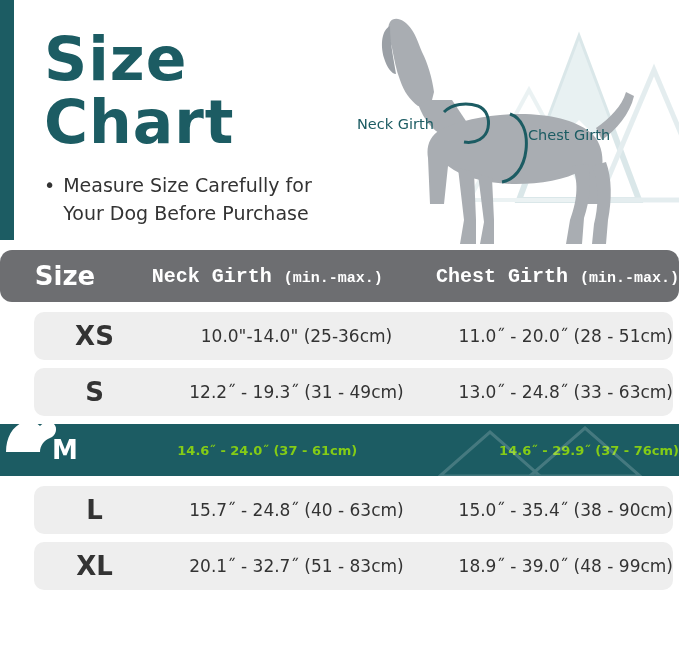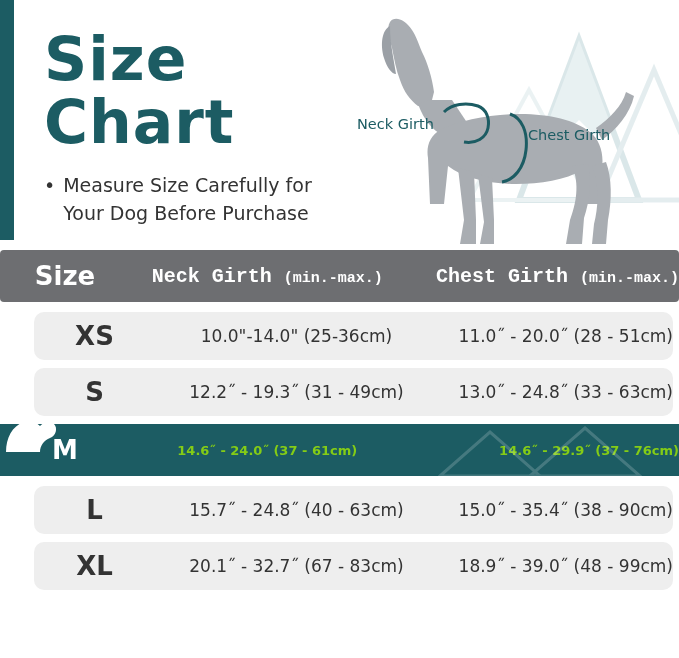--- a/index.html
+++ b/index.html
@@ -114,21 +114,21 @@
     position: relative;
     height: 48px;
     margin-bottom: 8px;
     display: flex;
     align-items: center;
     border-radius: 9px;
   }
   .row.header-row {
     background: #6d6e71;
     color: #ffffff;
-    border-radius: 4px;
+    border-radius: 12px;
     height: 52px;
     margin-bottom: 10px;
     width: 679px;
   }
   .row.plain {
     background: #eeeeee;
     width: 639px;
     margin-left: 34px;
     border-radius: 10px;
     gap: 36px;
@@ -309,18 +309,18 @@
     </div>
 
     <div class="row plain">
       <div class="cell-size">L</div>
       <div class="cell-neck">15.7˝ - 24.8˝ (40 - 63cm)</div>
       <div class="cell-chest">15.0˝ - 35.4˝ (38 - 90cm)</div>
     </div>
 
     <div class="row plain">
       <div class="cell-size">XL</div>
-      <div class="cell-neck">20.1˝ - 32.7˝ (67 - 83cm)</div>
+      <div class="cell-neck">20.1˝ - 32.7˝ (51 - 83cm)</div>
       <div class="cell-chest">18.9˝ - 39.0˝ (48 - 99cm)</div>
     </div>
 
   </div>
 </div>
 
 </body></html>

